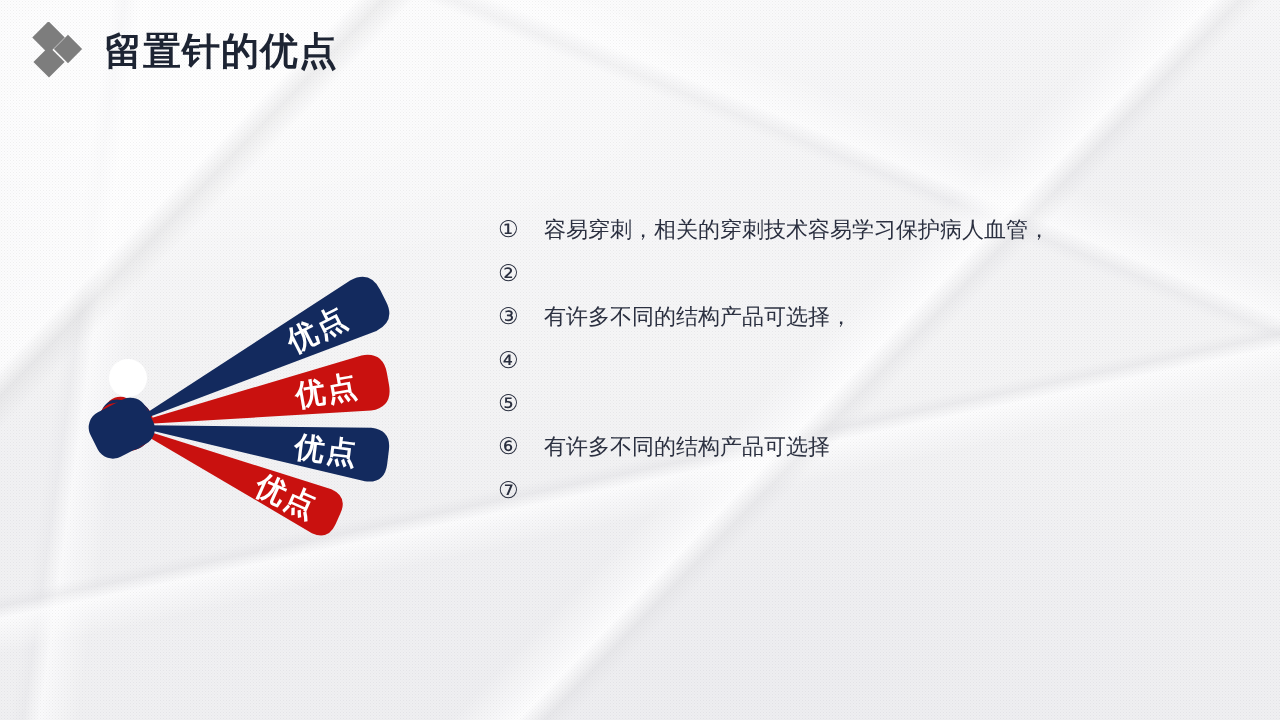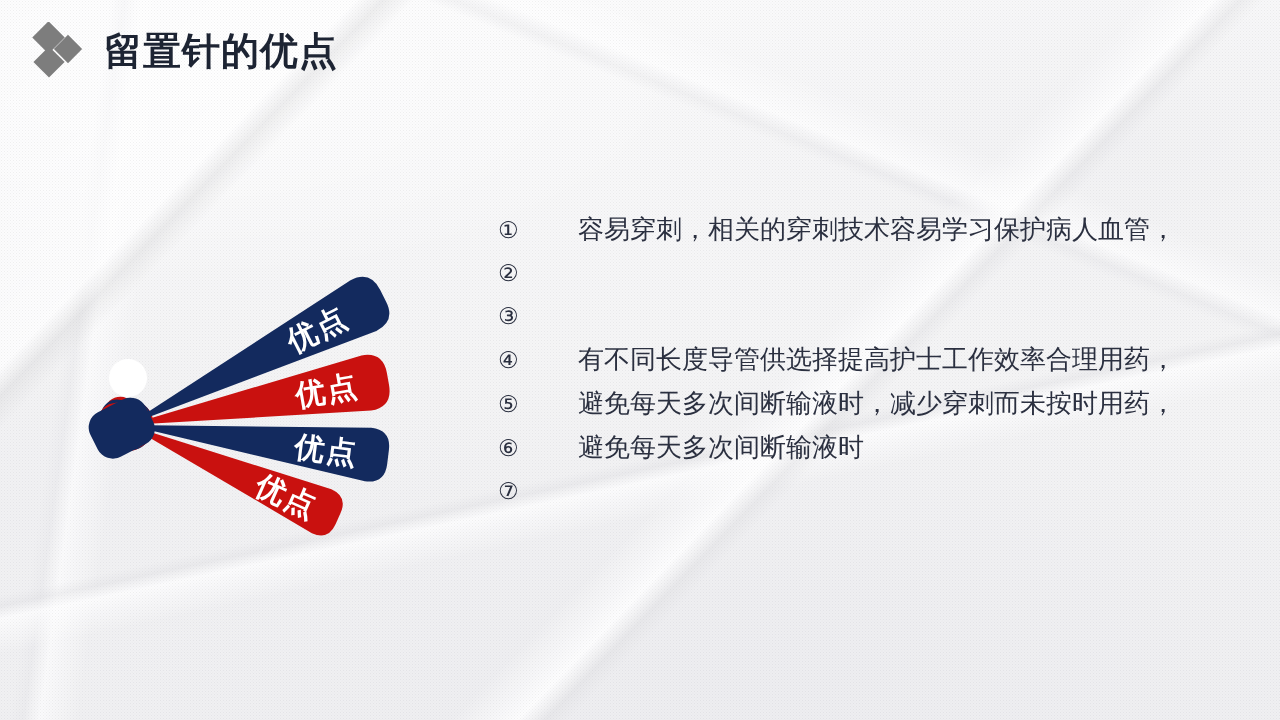--- a/index.html
+++ b/index.html
@@ -85,21 +85,21 @@
     color:#2b3040;
     font-size:22px;
     line-height:30px;
     white-space:nowrap;
   }
   .list-marker{
     width:46px; flex:0 0 46px;
     font-size:23px;
     color:#2b3040;
   }
-  .list-text{ font-size:26px;margin-left:34px; }
+  .list-text{ font-size:22px; }
 </style>
 </head>
 <body>
 
 <div id="slide">
 
   <div id="paper-texture"></div>
   <div id="paper-grain"></div>
 
   <div id="header">
@@ -183,35 +183,34 @@
       <span class="list-marker">①</span>
       <span class="list-text">容易穿刺，相关的穿刺技术容易学习保护病人血管，</span>
     </div>
 
     <div class="list-item">
       <span class="list-marker">②</span>
     </div>
 
     <div class="list-item">
       <span class="list-marker">③</span>
+      <span class="list-text">有许多不同的结构产品可选择，</span>
     </div>
 
     <div class="list-item">
       <span class="list-marker">④</span>
-      <span class="list-text">有不同长度导管供选择提高护士工作效率合理用药，</span>
     </div>
 
     <div class="list-item">
       <span class="list-marker">⑤</span>
-      <span class="list-text">避免每天多次间断输液时，减少穿刺而未按时用药，</span>
     </div>
 
     <div class="list-item">
       <span class="list-marker">⑥</span>
-      <span class="list-text">避免每天多次间断输液时</span>
+      <span class="list-text">有许多不同的结构产品可选择</span>
     </div>
 
     <div class="list-item">
       <span class="list-marker">⑦</span>
     </div>
 
   </div>
 
 </div>
 

